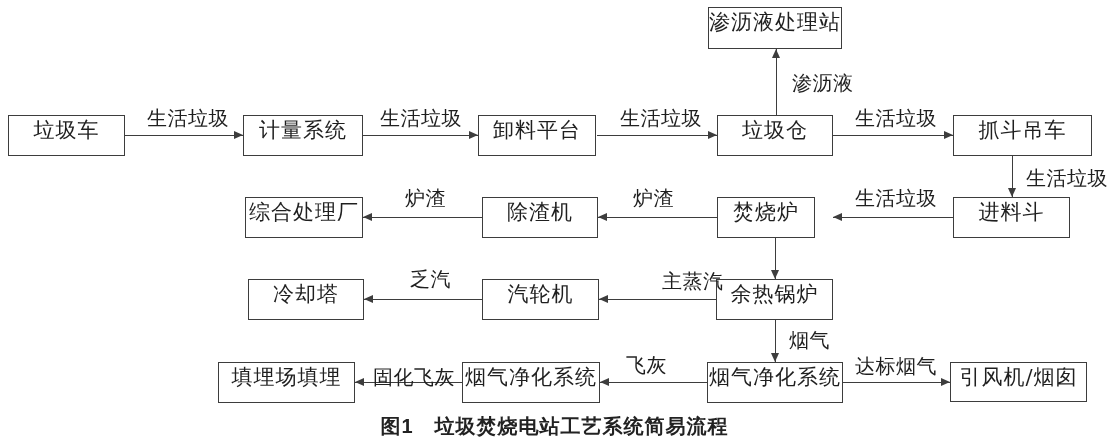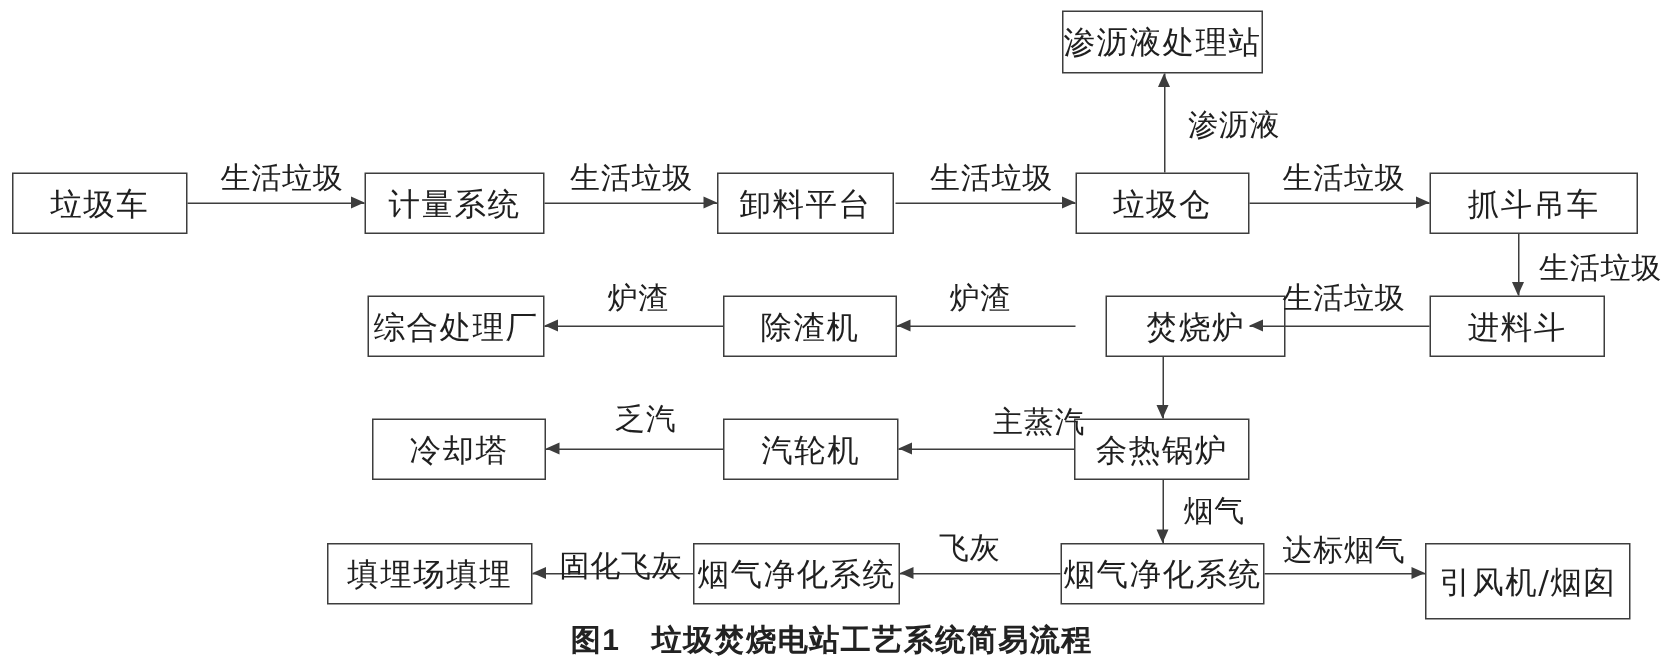--- a/index.html
+++ b/index.html
@@ -13,21 +13,21 @@
     height:445px;
     background:#ffffff;
     overflow:hidden;
   }
   .node{
     position:absolute;
     box-sizing:border-box;
     border:1.4px solid #3d3d3d;
     background:#ffffff;
     display:flex;
-    align-items:center;
+    align-items:flex-start;
     justify-content:center;
     font-size:21px;
     color:#1f1f1f;
     letter-spacing:1px;
     white-space:nowrap;
   }
   .hline{
     position:absolute;
     height:0;
     border-top:1.4px solid #3d3d3d;
@@ -103,21 +103,21 @@
     </div>
     <div class="node" style="left: 953px; top: 115px; width: 139px; height: 41px;">
       <span>抓斗吊车</span>
     </div>
     <div class="node" style="left: 245px; top: 197px; width: 118px; height: 41px;">
       <span>综合处理厂</span>
     </div>
     <div class="node" style="left: 482px; top: 197px; width: 116px; height: 41px;">
       <span>除渣机</span>
     </div>
-    <div class="node" style="left: 717px; top: 197px; width: 120px; height: 41px; margin-left: 20px;">
+    <div class="node" style="left: 717px; top: 197px; width: 98px; height: 41px;">
       <span>焚烧炉</span>
     </div>
     <div class="node" style="left: 953px; top: 197px; width: 117px; height: 41px;">
       <span>进料斗</span>
     </div>
     <div class="node" style="left: 248px; top: 279px; width: 116px; height: 41px;">
       <span>冷却塔</span>
     </div>
     <div class="node" style="left: 482px; top: 279px; width: 117px; height: 41px;">
       <span>汽轮机</span>
@@ -127,21 +127,21 @@
     </div>
     <div class="node" style="left: 218px; top: 362px; width: 137px; height: 41px;">
       <span>填埋场填埋</span>
     </div>
     <div class="node" style="left: 462px; top: 362px; width: 138px; height: 41px;">
       <span>烟气净化系统</span>
     </div>
     <div class="node" style="left: 707px; top: 362px; width: 136px; height: 41px;">
       <span>烟气净化系统</span>
     </div>
-    <div class="node" style="left: 950px; top: 362px; width: 137px; height: 51px;">
+    <div class="node" style="left: 950px; top: 362px; width: 137px; height: 40px;">
       <span>引风机/烟囱</span>
     </div>
     <div class="hline" style="left: 125px; top: 135px; width: 118px;"></div>
     <div class="arrow right" style="left: 234px; top: 131px;"></div>
     <span class="edge-label" style="left: 147px; top: 105px;">生活垃圾</span>
     <div class="hline" style="left: 363px; top: 135px; width: 115px;"></div>
     <div class="arrow right" style="left: 469px; top: 131px;"></div>
     <span class="edge-label" style="left: 380px; top: 105px;">生活垃圾</span>
     <div class="hline" style="left: 597px; top: 135px; width: 120px;"></div>
     <div class="arrow right" style="left: 708px; top: 131px;"></div>

